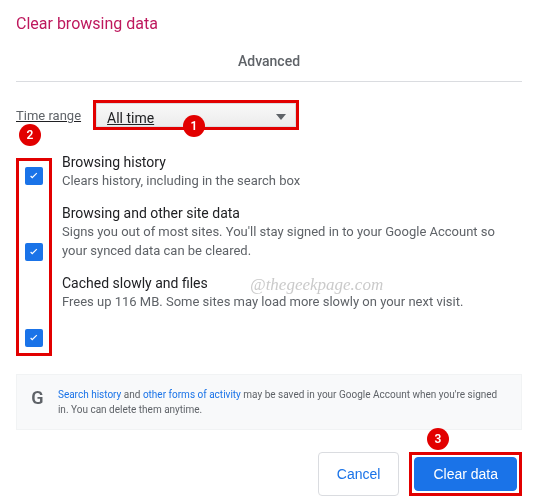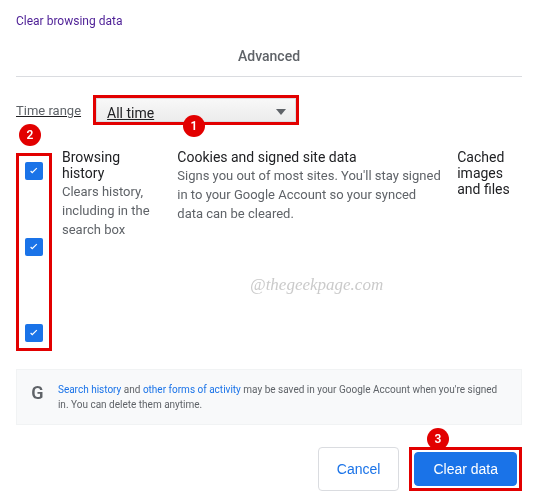--- a/index.html
+++ b/index.html
@@ -7,23 +7,23 @@
     font-family: 'Segoe UI', Roboto, Arial, sans-serif;
     width: 538px;
     height: 500px;
     background: #fff;
     color: #202124;
     font-size: 14px;
     position: relative;
   }
   .dialog { padding: 0 16px; }
   .title {
-    font-size: 12px;
+    font-size: 16px;
     font-weight: 400;
-    color: #4c1d95;
+    color: #be185d;
     padding: 14px 0 10px 0;
   }
   .tabs {
     display: flex;
     border-bottom: 1px solid #dadce0;
     margin-bottom: 18px;
   }
   .tab {
     flex: 1;
     text-align: center;
@@ -95,21 +95,21 @@
     border-radius: 2px;
     display: flex;
     align-items: center;
     justify-content: center;
     cursor: pointer;
   }
   .checkbox svg { width: 14px; height: 14px; fill: #fff; }
   .opts {
     flex: 1;
     display: flex;
-    flex-direction: row;
+    flex-direction: column;
     gap: 14px;
     padding-top: 2px;
   }
   .opt-title { color: #202124; font-size: 14px; margin-bottom: 2px; }
   .opt-desc { color: #5f6368; font-size: 13px; line-height: 1.45; }
   .watermark {
     position: absolute;
     top: 275px; left: 250px;
     color: #bdbdbd;
     font-style: italic;
@@ -223,25 +223,26 @@
             <path d="M9 16.2l-3.5-3.5 1.4-1.4L9 13.4l7.1-7.1 1.4 1.4z"></path>
           </svg>
       </div>
     </div>
     <div class="opts">
       <div>
         <div class="opt-title">Browsing history</div>
         <div class="opt-desc">Clears history, including in the search box</div>
       </div>
       <div>
-        <div class="opt-title">Cookies and signed site data</div>
+        <div class="opt-title">Browsing and other site data</div>
         <div class="opt-desc">Signs you out of most sites. You'll stay signed in to your Google Account so your synced data can be cleared.</div>
       </div>
       <div>
-        <div class="opt-title">Cached images and files</div>
+        <div class="opt-title">Cached slowly and files</div>
+        <div class="opt-desc">Frees up 116 MB. Some sites may load more slowly on your next visit.</div>
       </div>
     </div>
   </div>
 
   <div class="info-box">
     <div class="google-g">G</div>
     <div class="info-text">
       <span class="link">Search history</span><span> and </span><span class="link">other forms of activity</span><span> may be saved in your Google Account when you're signed in. You can delete them anytime.</span>
     </div>
   </div>

